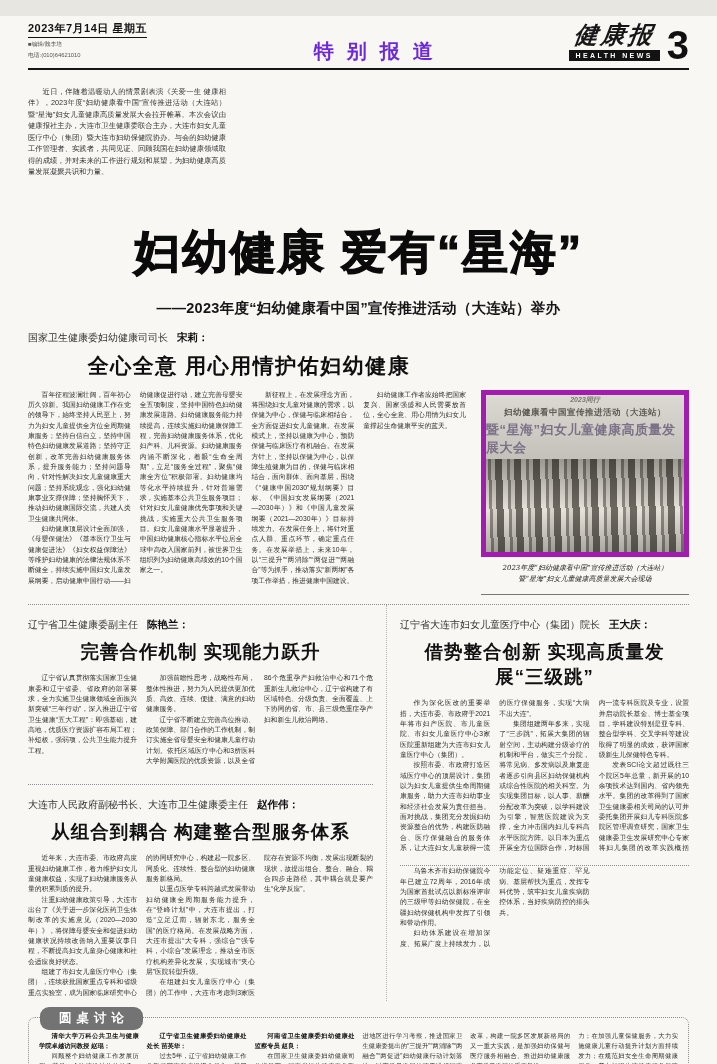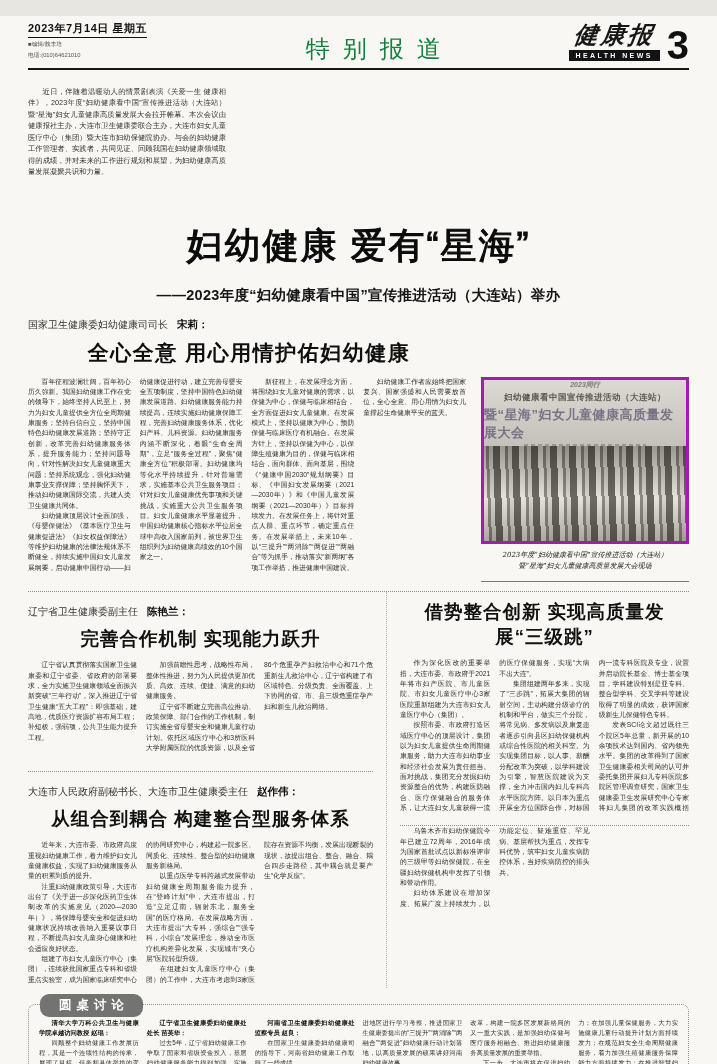--- a/index.html
+++ b/index.html
@@ -7,54 +7,54 @@
         box-sizing:border-box;padding:2px 28px 12px;
         font-family:"Liberation Sans","DejaVu Sans",sans-serif;color:#222;overflow:hidden;}
 
   
   .hdr{display:flex;justify-content:space-between;align-items:flex-end;
        border-bottom:2.5px solid #161616;padding-bottom:7px;}
   .date-block{min-width:150px;}
   .date{display:inline-block;font-size:11px;font-weight:bold;color:#111;
         border-bottom:1.6px solid #111;padding-bottom:1px;letter-spacing:.5px;}
   .meta-small{font-size:5.8px;color:#555;line-height:1.6;margin-top:2px;}
-  .banner-title{font-size:24px;font-weight:normal;color:#15803d;letter-spacing:13px;text-indent:13px;
+  .banner-title{font-size:20px;font-weight:bold;color:#6d28d9;letter-spacing:13px;text-indent:13px;
                 transform:translateY(4px);}
   .masthead{display:flex;align-items:flex-end;gap:7px;}
   .logo-col{display:flex;flex-direction:column;align-items:center;}
   .logo-script{font-family:"DejaVu Serif","Liberation Serif",serif;font-style:italic;font-weight:bold;
                font-size:24px;line-height:1;transform:skewX(-8deg);color:#171717;letter-spacing:3px;}
   .logo-bar{background:#131313;color:#fff;font-size:7px;font-weight:bold;letter-spacing:2.4px;
             padding:2px 7px 1.5px;margin-top:3px;white-space:nowrap;}
   .page-num{font-size:40px;font-weight:bold;line-height:.8;color:#101010;}
 
   
   .lead-row{display:flex;gap:20px;margin-top:16px;flex-direction:column;}
   .lead-text{width:198px;font-size:7.3px;line-height:1.58;text-align:justify;text-indent:2em;color:#333;}
   .lead-head{flex:1;text-align:center;padding-top:24px;}
-  .main-title{font-size:36px;font-weight:400;color:#0b0b0b;letter-spacing:2px;-webkit-text-stroke:1.1px #0b0b0b;}
+  .main-title{font-size:46px;font-weight:700;color:#0b0b0b;letter-spacing:2px;-webkit-text-stroke:1.1px #0b0b0b;}
   .sub-title{font-size:14.5px;font-weight:600;color:#161616;margin-top:15px;letter-spacing:.3px;}
 
   
   .speaker{font-size:10px;color:#333;margin-top:13px;}
   .speaker .nm{font-weight:bold;color:#0f0f0f;margin-left:9px;font-size:10.5px;}
   .sec-head{font-size:18.5px;font-weight:bold;color:#111;text-align:center;margin:7px 0 9px;letter-spacing:1px;}
   .a1-head{font-size:21px;font-weight:bold;color:#0f0f0f;text-align:center;width:442px;margin:7px 0 10px;letter-spacing:1.5px;}
   .colsbody{column-gap:9px;column-fill:auto;font-size:6.8px;line-height:1.52;text-align:justify;
             color:#2e2e2e;overflow:hidden;}
   .colsbody p,.rt-p{margin:0;text-indent:2em;}
   .cols4{column-count:4;}
   .cols3{column-count:3;}
   .dotted-sep{border-top:1px dotted #8d8d8d;margin:9px 0 0;}
 
   
   .a1-flex{display:flex;gap:15px;}
   .a1-body{width:438px;height:202px;}
   .photo-block{flex:1;}
-  .photo{position:relative;height:167px;background:#0ea5e9;overflow:hidden;border:3px solid #a21caf;box-sizing:border-box;}
+  .photo{position:relative;height:167px;background:#0ea5e9;overflow:hidden;border:5px solid #a21caf;box-sizing:border-box;}
   .photo-banner{position:absolute;top:0;left:0;right:0;height:41%;
                 background:linear-gradient(#dbd9d2,#c3c1ba);display:flex;flex-direction:column;
                 align-items:center;justify-content:center;gap:2px;}
   .pb0{font-size:7px;font-weight:bold;font-style:italic;color:#7c7973;}
   .pb1{font-size:8.5px;font-weight:bold;color:#5e5b55;letter-spacing:.5px;}
   .pb2{font-size:13px;font-weight:bold;color:#7b7287;letter-spacing:.5px;}
   .pb-sub{width:60%;height:2px;background:repeating-linear-gradient(90deg,#9a978f 0 4px,transparent 4px 7px);}
   .photo-audience{position:absolute;left:0;right:0;bottom:0;height:59%;
     background:
       repeating-linear-gradient(88deg,#eae7e0 0 5px,#8f8c85 5px 8px,#dad7d0 8px 12px,#6e6b64 12px 19px),
@@ -172,20 +172,23 @@
             <p class="body-p">组建了市妇女儿童医疗中心（集团），连续获批国家重点专科和省级重点实验室，成为国家临床研究中心的协同研究中心，构建起一院多区、同质化、连续性、整合型的妇幼健康服务新格局。</p>
             <p class="body-p">以重点医学专科跨越式发展带动妇幼健康全周期服务能力提升，在“登峰计划”中，大连市提出，打造“立足辽南，辐射东北，服务全国”的医疗格局。在发展战略方面，大连市提出“大专科，强综合”“强专科，小综合”发展理念，推动全市医疗机构差异化发展，实现城市“夹心层”医院转型升级。</p>
             <p class="body-p">在组建妇女儿童医疗中心（集团）的工作中，大连市考虑到3家医院存在资源不均衡，发展出现断裂的现状，故提出组合、整合、融合、耦合四步走路径，其中耦合就是要产生“化学反应”。</p>
           </div>
       </div>
     </div>
 
     <div class="mid-right">
 
       <div>
+        <div class="speaker">
+          <span>辽宁省大连市妇女儿童医疗中心（集团）院长</span><span class="nm">王大庆：</span>
+        </div>
         <div class="sec-head">借势整合创新 实现高质量发展“三级跳”</div>
         <div class="colsbody cols3 h158">
             <p class="body-p">作为深化医改的重要举措，大连市委、市政府于2021年将市妇产医院、市儿童医院、市妇女儿童医疗中心3家医院重新组建为大连市妇女儿童医疗中心（集团）。</p>
             <p class="body-p">按照市委、市政府打造区域医疗中心的顶层设计，集团以为妇女儿童提供生命周期健康服务，助力大连市妇幼事业和经济社会发展为责任担当。面对挑战，集团充分发掘妇幼资源整合的优势，构建医防融合、医疗保健融合的服务体系，让大连妇女儿童获得一流的医疗保健服务，实现“大病不出大连”。</p>
             <p class="body-p">集团组建两年多来，实现了“三步跳”，拓展大集团的辐射空间，主动构建分级诊疗的机制和平台，做实三个分院，将常见病、多发病以及康复患者逐步引向县区妇幼保健机构或综合性医院的相关科室。为实现集团目标，以人事、薪酬分配改革为突破，以学科建设为引擎，智慧医院建设为支撑，全力冲击国内妇儿专科高水平医院方阵。以日本为重点开展全方位国际合作，对标国内一流专科医院及专业，设置并启动院长基金、博士基金项目，学科建设特别是亚专科、整合型学科、交叉学科等建设取得了明显的成效，获评国家级新生儿保健特色专科。</p>
             <p class="body-p">发表SCI论文超过既往三个院区5年总量，新开展的10余项技术达到国内、省内领先水平。集团的改革得到了国家卫生健康委相关司局的认可并委托集团开展妇儿专科医院多院区管理调查研究，国家卫生健康委卫生发展研究中心专家将妇儿集团的改革实践概括为“大连实践”。集团在国家卫生健康委公布的2021年度全国妇幼保健机构绩效考核中获评A级。</p>
           </div>
       </div>
       <div class="dotted-sep"></div>
 

